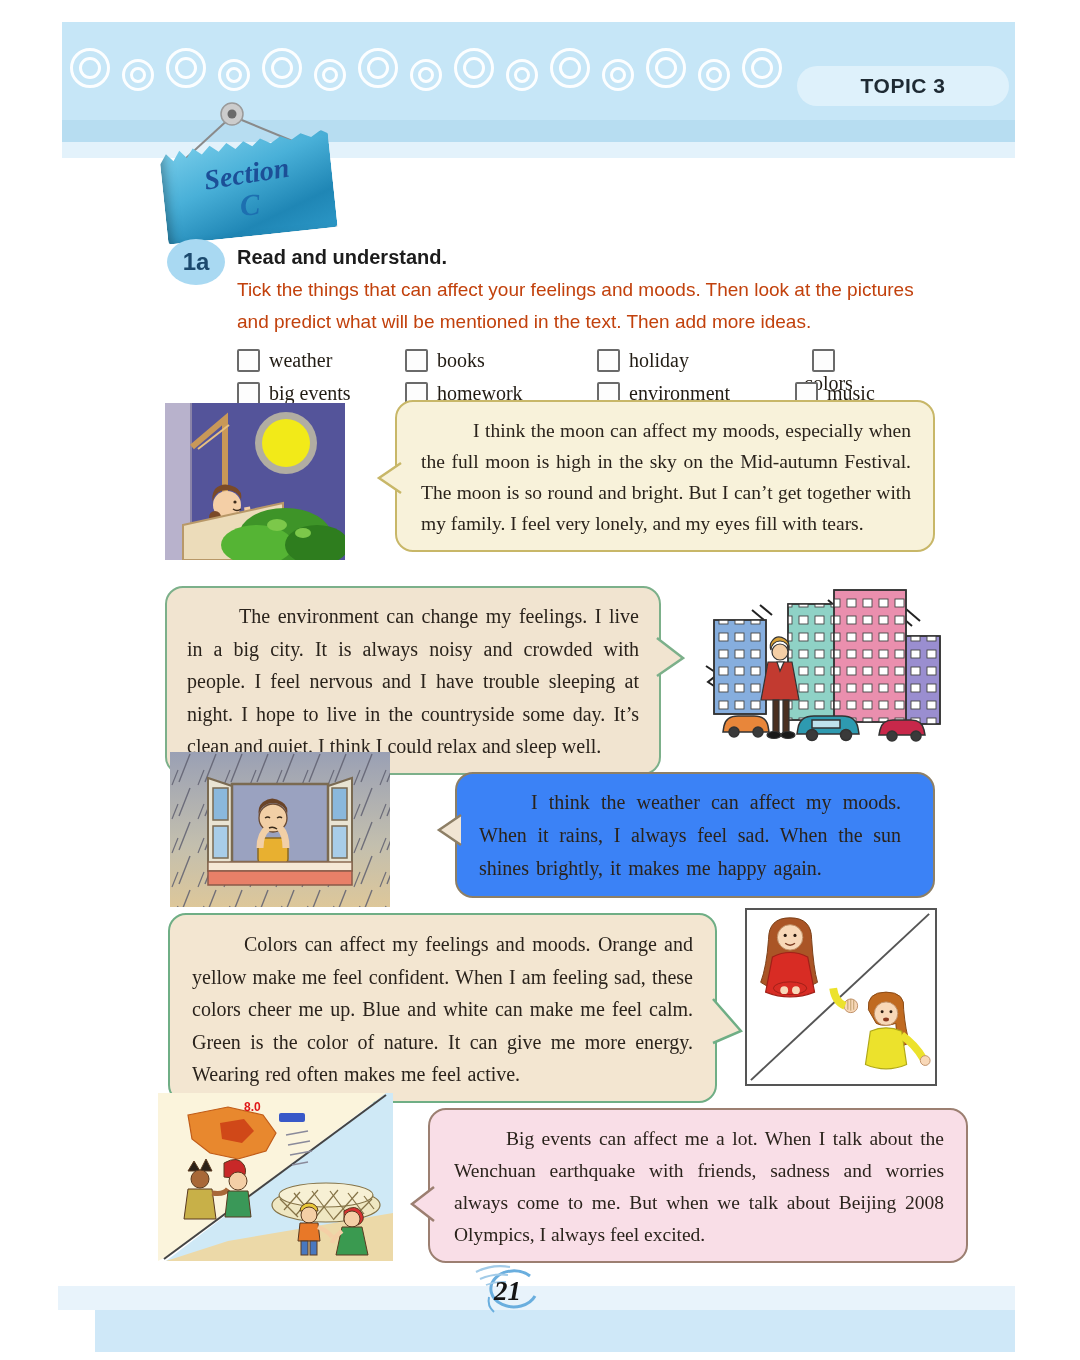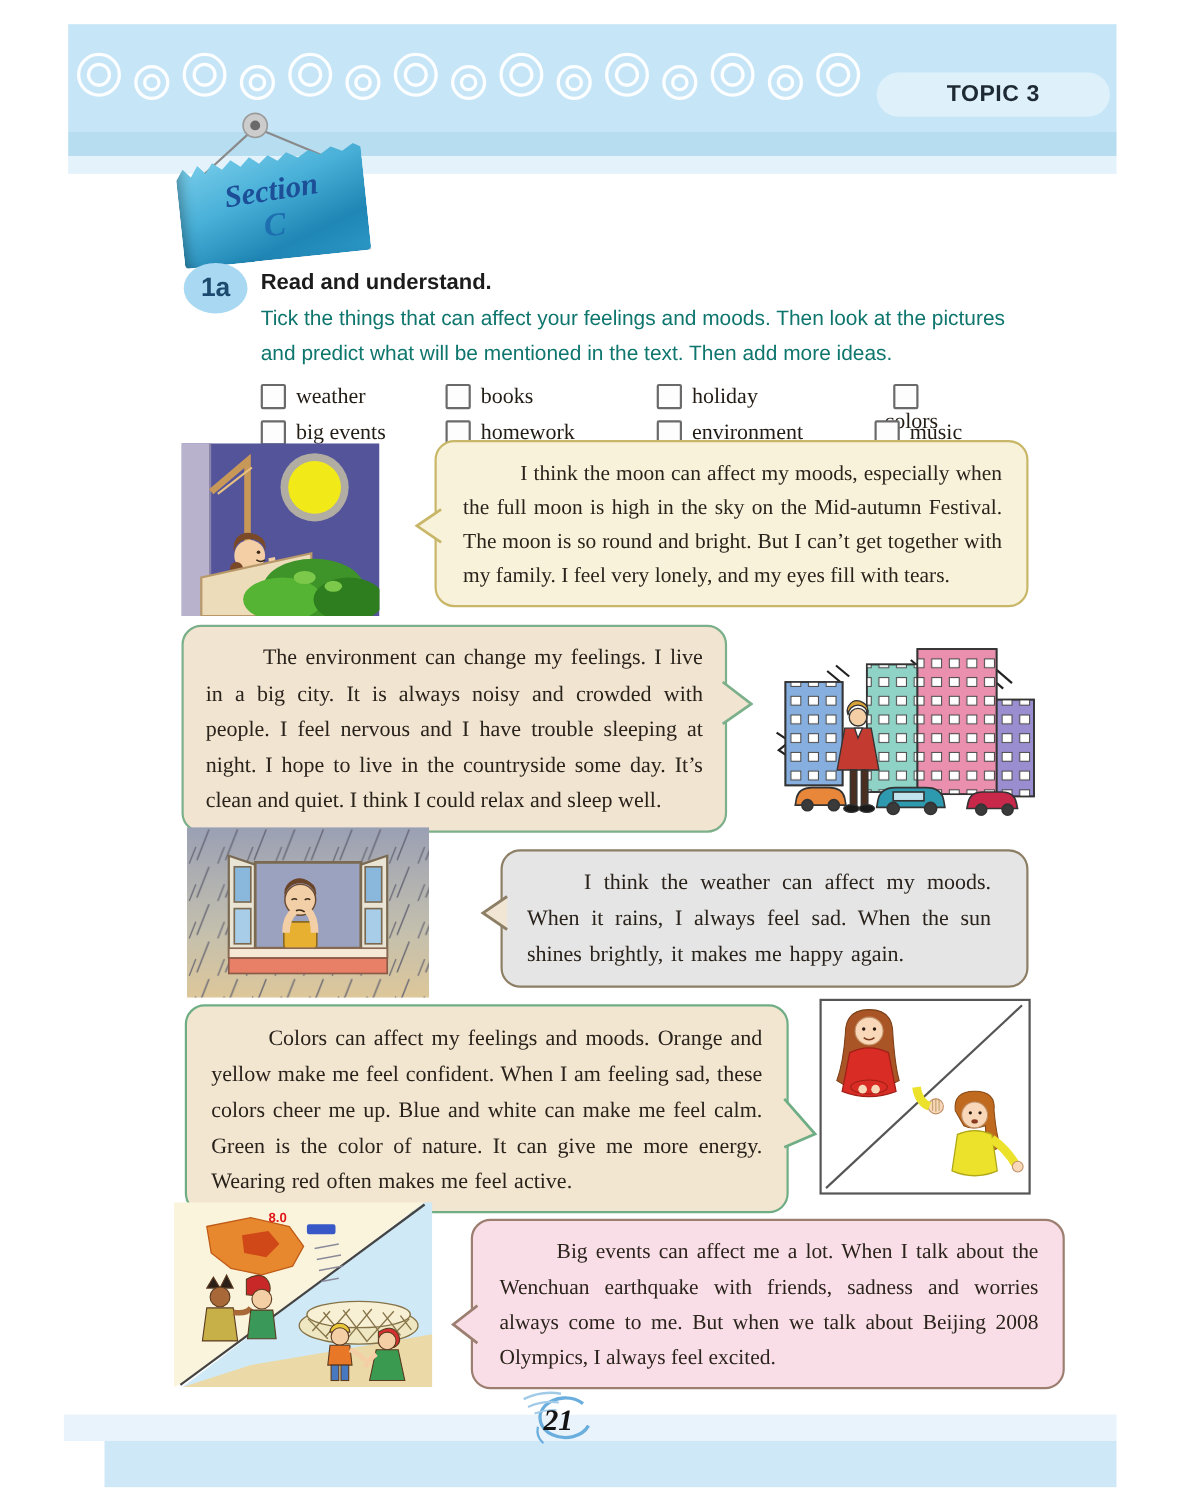--- a/index.html
+++ b/index.html
@@ -30,40 +30,40 @@
       font-family:"Liberation Serif","DejaVu Serif",serif;font-style:italic;font-weight:bold;
       font-size:28px;color:#1c4f97;}
   .sign-line2{display:block;text-align:center;font-family:"Liberation Serif","DejaVu Serif",serif;
       font-style:italic;font-weight:bold;font-size:30px;color:#1d6fb0;margin-top:-2px;}
 
   
   .badge-1a{position:absolute;left:167px;top:239px;width:58px;height:46px;background:#a9d9f2;
       border-radius:50%;display:flex;align-items:center;justify-content:center;
       font-size:24px;font-weight:bold;color:#1c4a6e;}
   .act-title{position:absolute;left:237px;top:246px;font-size:20px;font-weight:bold;color:#1c1c1c;}
-  .act-instr{position:absolute;left:237px;top:274px;width:700px;font-size:19px;line-height:1.68;color:#0f766e;}
+  .act-instr{position:absolute;left:237px;top:274px;width:700px;font-size:19px;line-height:1.68;color:#c2410c;}
 
   
   .cb-grid{position:absolute;left:237px;top:338px;width:730px;height:66px;margin-top:11px;}
   .cb-item{position:absolute;display:flex;align-items:center;}
   .cbx{width:19px;height:19px;border:2px solid #6a6a6a;background:#fdfdfd;border-radius:2px;flex:none;}
   .cb-label{margin-left:9px;font-family:"Liberation Serif","DejaVu Serif",serif;font-size:20px;color:#221c14;}
   .c0{left:0;top:0;} .c1{left:168px;top:0;} .c2{left:360px;top:0;} .c3{left:558px;top:0;flex-direction:column;}
   .c4{left:0;top:33px;} .c5{left:168px;top:33px;} .c6{left:360px;top:33px;} .c7{left:558px;top:33px;text-decoration:underline;}
 
   
   .bubble{position:absolute;border-radius:18px;border:2px solid;box-sizing:border-box;
       font-family:"Liberation Serif","DejaVu Serif",serif;color:#2a231c;text-align:justify;}
   .bubble p{margin:0;text-indent:52px;}
   .tail{position:absolute;}
   .b1{left:395px;top:400px;width:540px;min-height:152px;background:#f8f2da;border-color:#c8b768;
       padding:13px 22px 10px 24px;font-size:19.5px;line-height:31px;}
-  .b2{left:165px;top:568px;width:496px;min-height:168px;background:#f1e4d0;border-color:#7cb08a;
+  .b2{left:165px;top:586px;width:496px;min-height:168px;background:#f1e4d0;border-color:#7cb08a;
       padding:12px 20px 10px 20px;font-size:20px;line-height:32.5px;}
-  .b3{left:455px;top:772px;width:480px;min-height:126px;background:#e5e5e5;border-color:#8d7f66;
+  .b3{left:455px;top:772px;width:480px;min-height:126px;background:#3b82f6;border-color:#8d7f66;
       padding:12px 32px 10px 22px;font-size:20px;line-height:33px;word-spacing:2px;}
   .b4{left:168px;top:913px;width:549px;min-height:172px;background:#f3e6d1;border-color:#6fae85;
       padding:13px 22px 10px 22px;font-size:20px;line-height:32.5px;word-spacing:1px;}
   .b5{left:428px;top:1108px;width:540px;min-height:148px;background:#f9dee7;border-color:#9c7f71;
       padding:13px 22px 10px 24px;font-size:19.5px;line-height:32px;}
 
   
   .illus{position:absolute;}
   .i-moon{left:165px;top:403px;width:180px;height:157px;}
   .i-city{left:700px;top:578px;width:245px;height:168px;}

